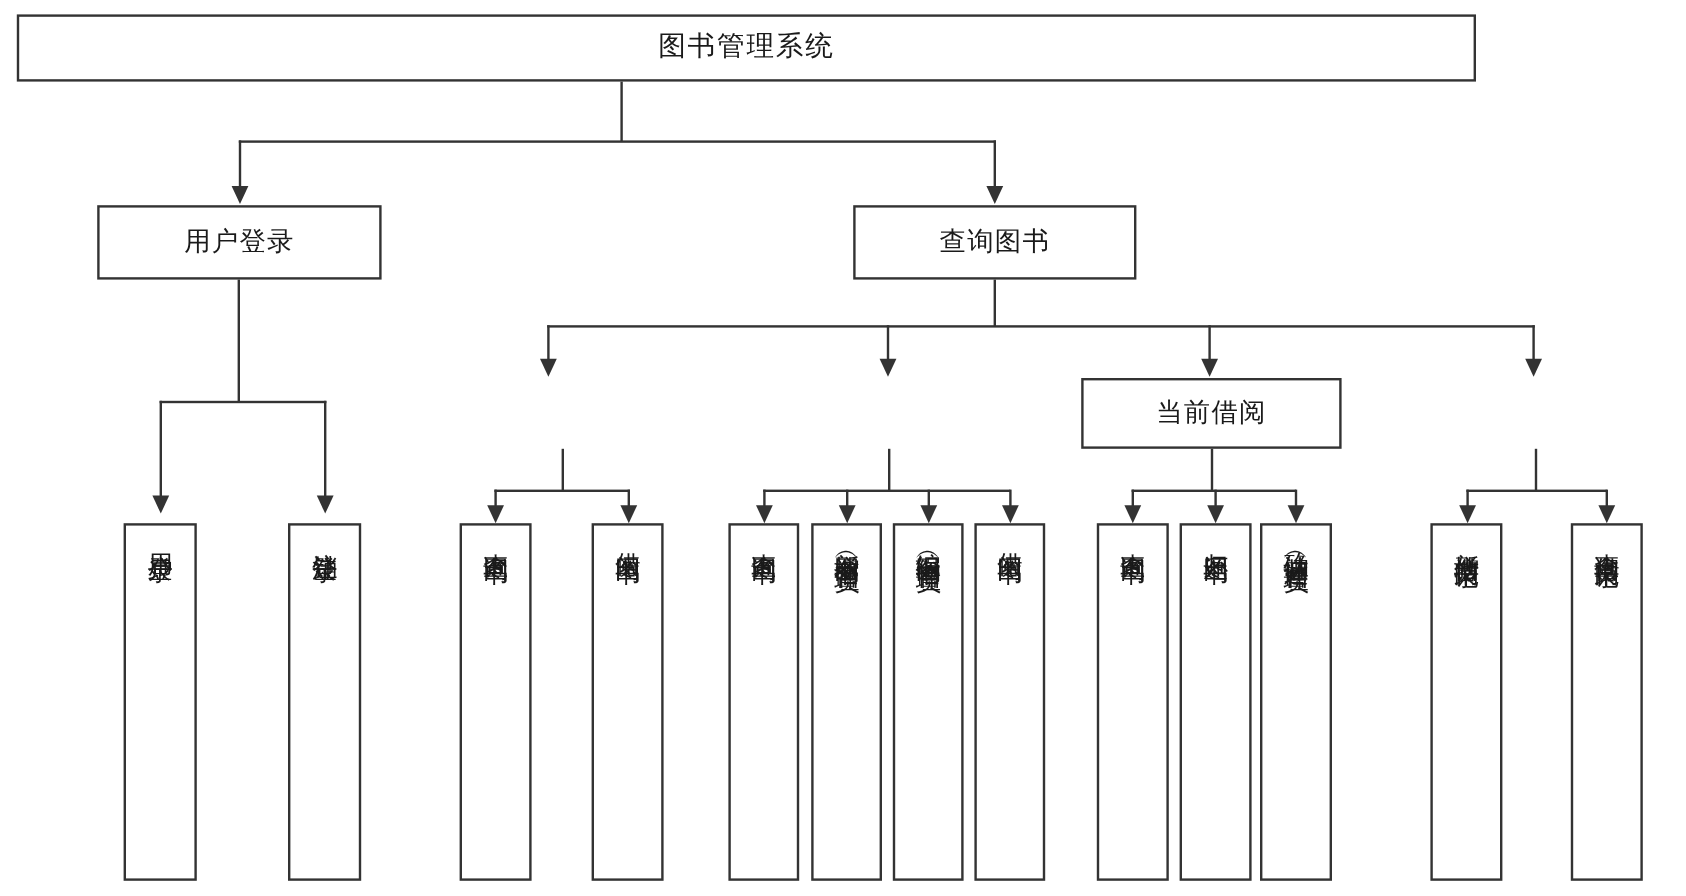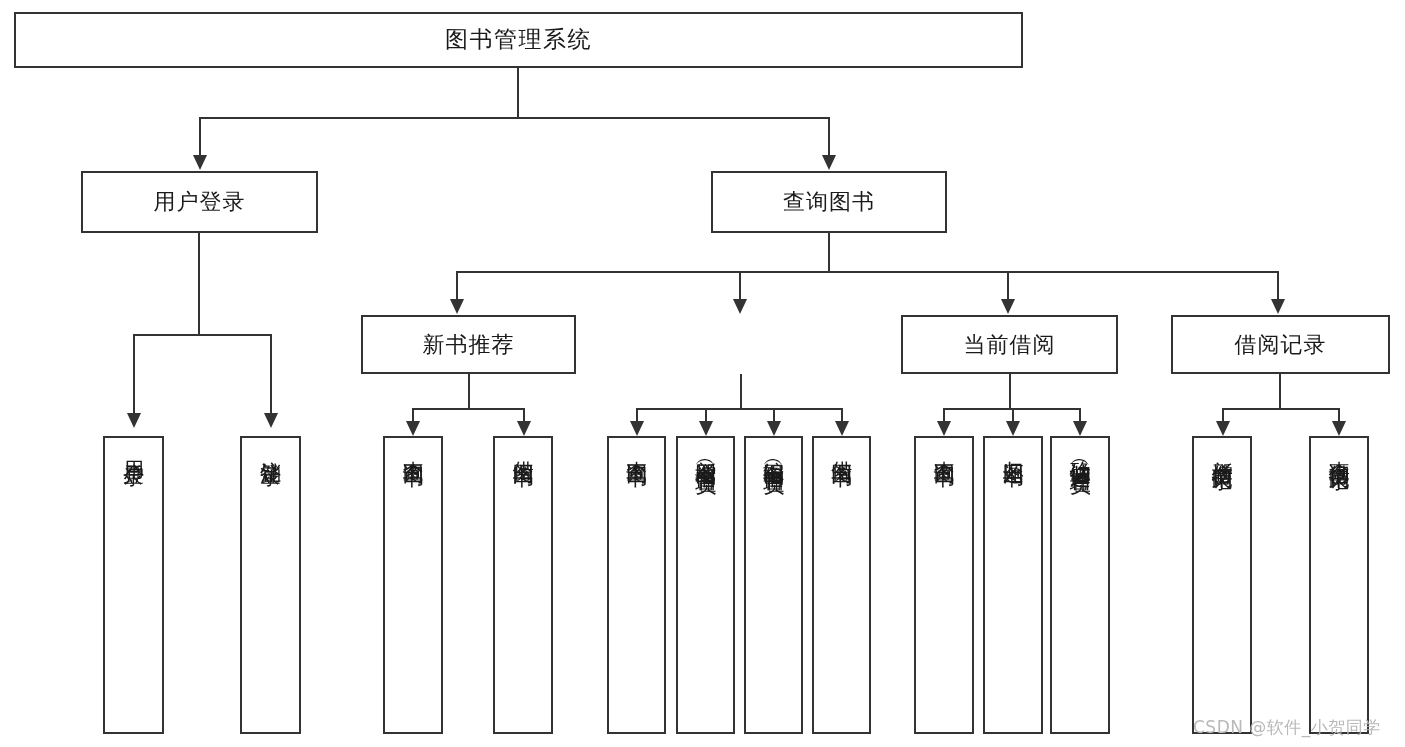--- a/index.html
+++ b/index.html
@@ -70,21 +70,21 @@
     letter-spacing:.5px;
     white-space:nowrap;
     user-select:none;
   }
 </style>
 </head>
 <body>
 
 <div id="canvas">
 
-  <div class="node h root" style="left:14px;top:12px;width:1009px;height:56px;justify-content:center;">
+  <div class="node h root" style="left:14px;top:12px;width:1216px;height:56px;justify-content:center;">
     <span class="lbl">图书管理系统</span>
   </div>
 
   <div class="ln vv" style="left:517px;top:68px;height:50px;"></div>
 
   <div class="ln hh" style="left:199px;top:117px;width:631px;"></div>
 
   <div class="ln vv" style="left:199px;top:117px;height:38px;"></div>
   <div class="arrow" style="left:193px;top:155px;"></div>
   <div class="ln vv" style="left:828px;top:117px;height:38px;"></div>
@@ -108,28 +108,22 @@
   <div class="ln hh" style="left:456px;top:271px;width:823px;"></div>
   <div class="ln vv" style="left:456px;top:271px;height:29px;"></div>
   <div class="arrow" style="left:450px;top:299px;"></div>
   <div class="ln vv" style="left:739px;top:271px;height:29px;"></div>
   <div class="arrow" style="left:733px;top:299px;"></div>
   <div class="ln vv" style="left:1007px;top:271px;height:29px;"></div>
   <div class="arrow" style="left:1001px;top:299px;"></div>
   <div class="ln vv" style="left:1277px;top:271px;height:29px;"></div>
   <div class="arrow" style="left:1271px;top:299px;"></div>
 
-  <div class="node h" style="left:361px;top:315px;width:215px;height:59px;">
-    <span class="lbl">新书推荐</span>
-  </div>
   <div class="node h" style="left:901px;top:315px;width:217px;height:59px;justify-content:center;">
     <span class="lbl">当前借阅</span>
-  </div>
-  <div class="node h" style="left:1171px;top:315px;width:219px;height:59px;">
-    <span class="lbl">借阅记录</span>
   </div>
 
   <div class="ln vv" style="left:468px;top:374px;height:35px;"></div>
   <div class="ln hh" style="left:412px;top:408px;width:113px;"></div>
   <div class="ln vv" style="left:412px;top:408px;height:14px;"></div>
   <div class="arrow" style="left:406px;top:421px;"></div>
   <div class="ln vv" style="left:523px;top:408px;height:14px;"></div>
   <div class="arrow" style="left:517px;top:421px;"></div>
 
   <div class="ln vv" style="left:740px;top:374px;height:35px;"></div>
@@ -196,15 +190,14 @@
     <span class="lbl">确认归还（管理员）</span>
   </div>
 
   <div class="node v" style="left:1192px;top:436px;width:60px;height:298px;">
     <span class="lbl">新增借阅记录</span>
   </div>
   <div class="node v" style="left:1309px;top:436px;width:60px;height:298px;">
     <span class="lbl">查询借阅记录</span>
   </div>
 
-  <div class="watermark" style="left:1193px;top:716px;">CSDN @软件_小贺同学</div>
 
 </div>
 
 </body></html>

